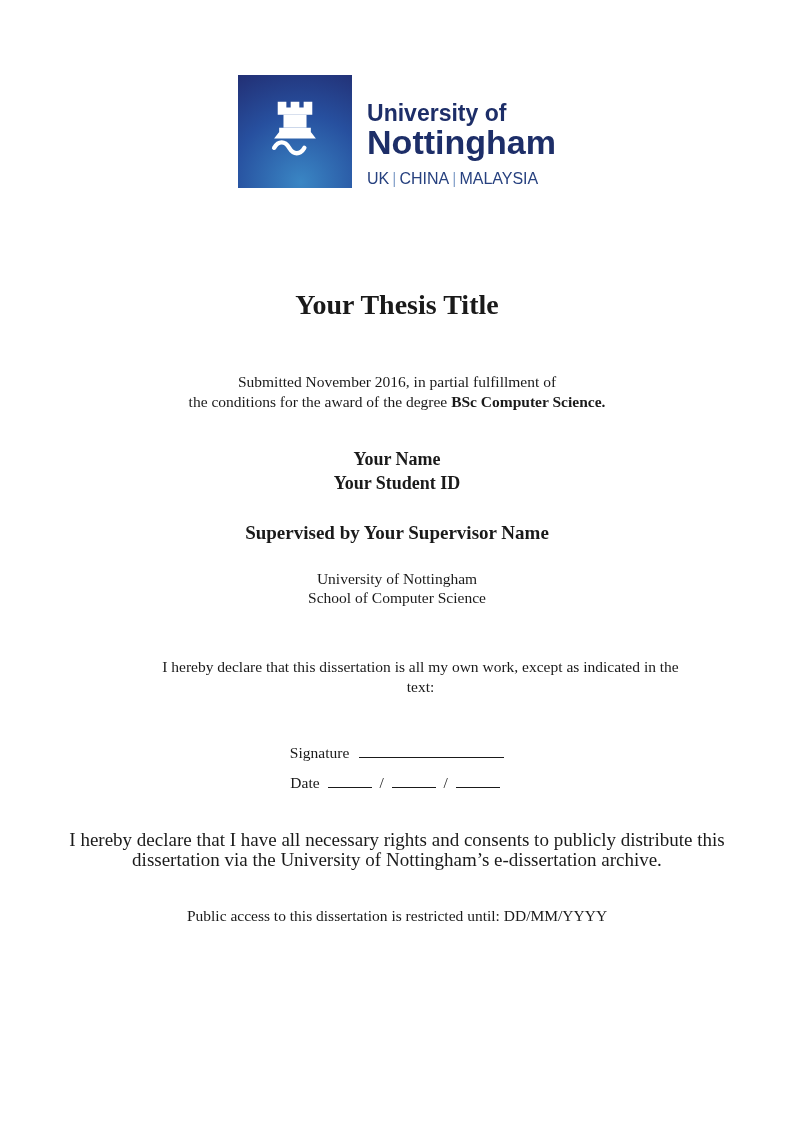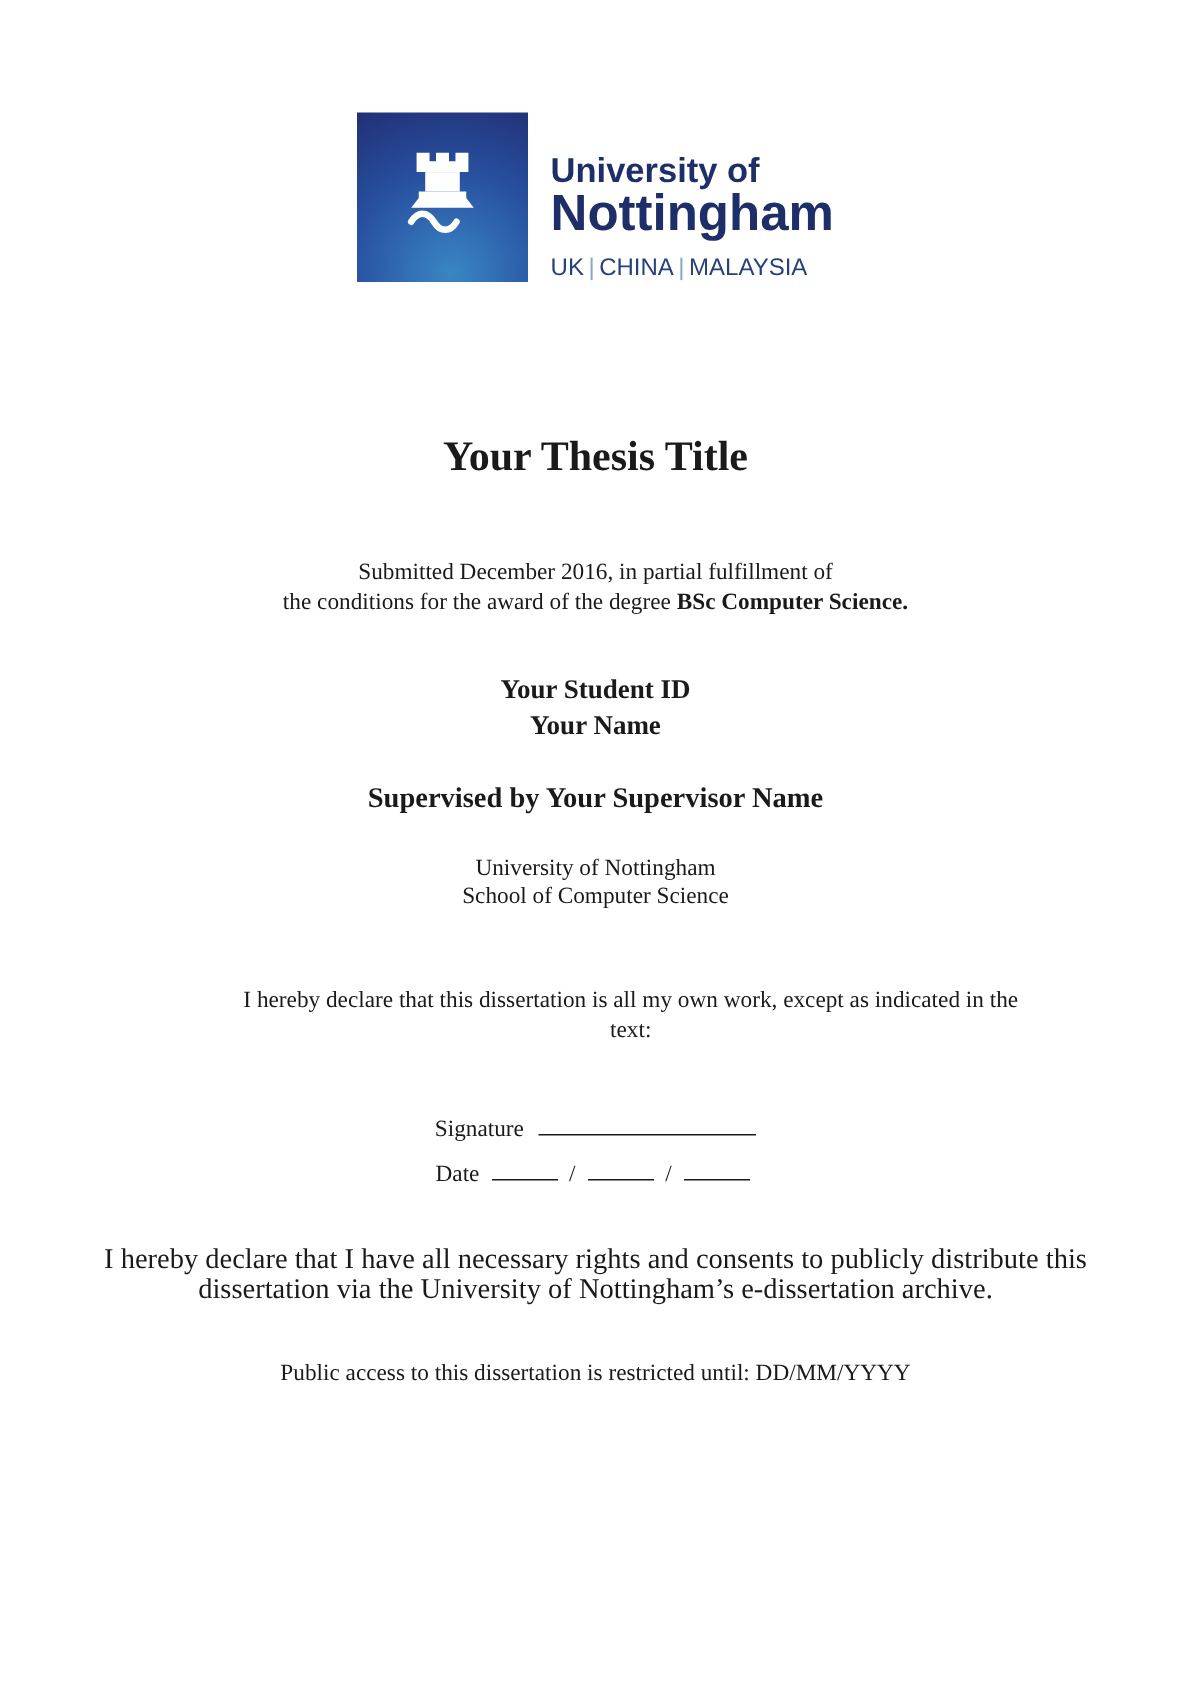--- a/index.html
+++ b/index.html
@@ -151,31 +151,31 @@
         <span>MALAYSIA</span>
       </div>
     </div>
   </div>
 
   
   <h1 class="thesis-title">Your Thesis Title</h1>
 
   
   <div class="submission">
-    <span class="block-line">Submitted December 2016, in partial fulfillment of</span>
+    <span class="block-line">Submitted November 2016, in partial fulfillment of</span>
     <span class="block-line">
       <span>the conditions for the award of the degree</span>
       <strong>BSc Computer Science.</strong>
     </span>
   </div>
 
   
   <div class="author">
+    <span class="block-line">Your Name</span>
     <span class="block-line">Your Student ID</span>
-    <span class="block-line">Your Name</span>
   </div>
 
   
   <div class="supervisor">Supervised by Your Supervisor Name</div>
 
   
   <div class="affiliation">
     <span class="block-line">University of Nottingham</span>
     <span class="block-line">School of Computer Science</span>
   </div>

